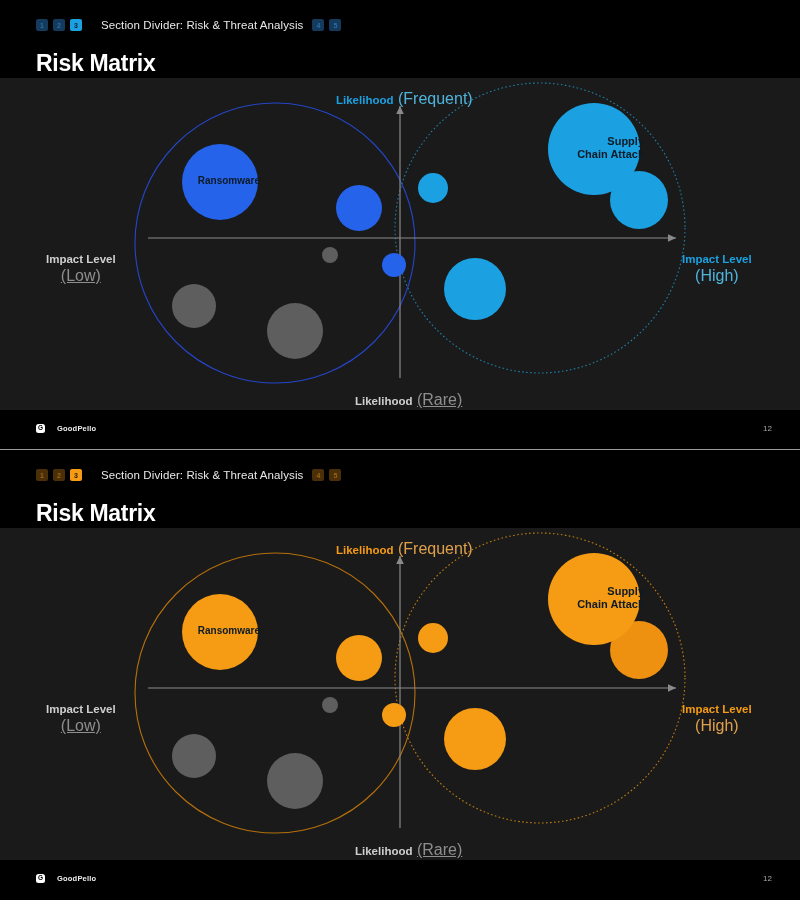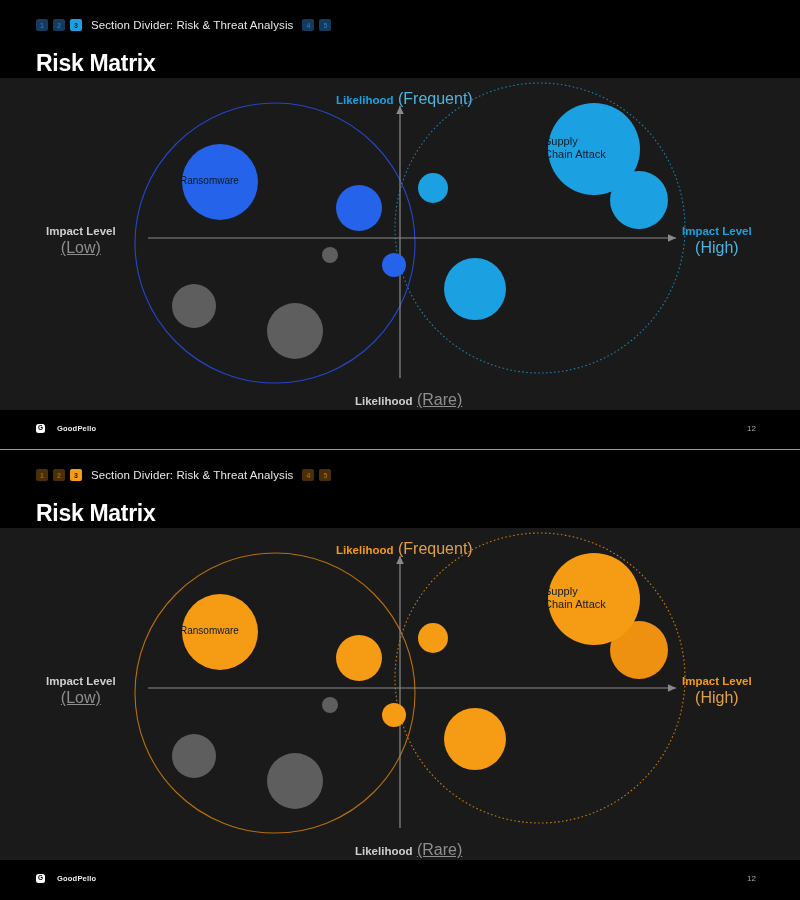--- a/index.html
+++ b/index.html
@@ -21,58 +21,58 @@
     width: 12px; height: 12px; border-radius: 2px;
     display: flex; align-items: center; justify-content: center;
     font-size: 7px; line-height: 1; font-weight: 700;
   }
   .badge.dim  { background: #143a5e; color: #2b6fa6; }
   .badge.on   { background: #1ba1e2; color: #04222f; }
   .o .badge.dim { background: #4a2f08; color: #9a6414; }
   .o .badge.on  { background: #f59b14; color: #2a1a02; }
   .crumb-text {
     font-size: 11.5px; color: #e8e8e8; letter-spacing: .1px;
-    padding: 0 4px; white-space: nowrap;
+    padding: 0 4px; white-space: nowrap; margin-left: 10px;
   }
   .slide-title {
     margin-top: 18px; font-size: 23px; font-weight: 700; color: #fff;
     letter-spacing: -.3px;
   }
 
   
   .panel { position: absolute; left: 0; top: 78px; width: 800px; height: 332px; background: #1a1a1a; overflow: hidden; }
   .panel svg { position: absolute; left: 0; top: 0; }
 
   .ax-lab { position: absolute; white-space: nowrap; line-height: 1.22; }
-  .ax-lab .b { font-weight: 700; font-size: 11.5px; }
+  .ax-lab .b { font-weight: 700; font-size: 11.5px; margin-top: 28px; }
   .ax-lab .s { font-size: 16px; }
   .lab-cyan .b { color: #1ba1e2; } .lab-cyan .s { color: #4fb4dd; }
   .lab-gray .b { color: #cfcfcf; } .lab-gray .s { color: #8e8e8e; text-decoration: underline; }
   .o .lab-cyan .b { color: #f59b14; } .o .lab-cyan .s { color: #e0a04b; }
 
   .l-top   { left: 336px; top: 11px; text-align: left; }
   .l-right { left: 682px; top: 146px; text-align: left; }
   .l-left  { left: 46px;  top: 146px; text-align: left; }
   .l-bot   { left: 355px; top: 312px; text-align: center; }
 
   .bub-lab {
-    position: absolute; text-align: left; color: #0d1b26;
-    font-weight: 400; line-height: 1.18; pointer-events: none;
+    position: absolute; text-align: right; color: #0d1b26;
+    font-weight: 700; line-height: 1.18; pointer-events: none;
   }
 
   
   .ftr { position: absolute; left: 0; top: 410px; width: 800px; height: 40px; background: #000; }
   .brand { position: absolute; left: 36px; top: 14px; display: flex; align-items: center; gap: 12px; }
   .mark {
     width: 9px; height: 9px; border-radius: 2.5px; background: #fff;
     display: flex; align-items: center; justify-content: center;
     font-size: 6.5px; font-weight: 700; color: #000; line-height: 1;
   }
   .brand-name { font-size: 7.5px; font-weight: 700; color: #efefef; letter-spacing: .2px; }
-  .pageno { position: absolute; right: 44px; top: 14px; font-size: 8px; color: #a8a8a8; }
+  .pageno { position: absolute; right: 28px; top: 14px; font-size: 8px; color: #a8a8a8; }
 </style>
 </head>
 <body>
 
 <div class="page">
 
   <section class="slide" id="slide-0">
 
     <header class="hdr">
       <div class="crumb">

